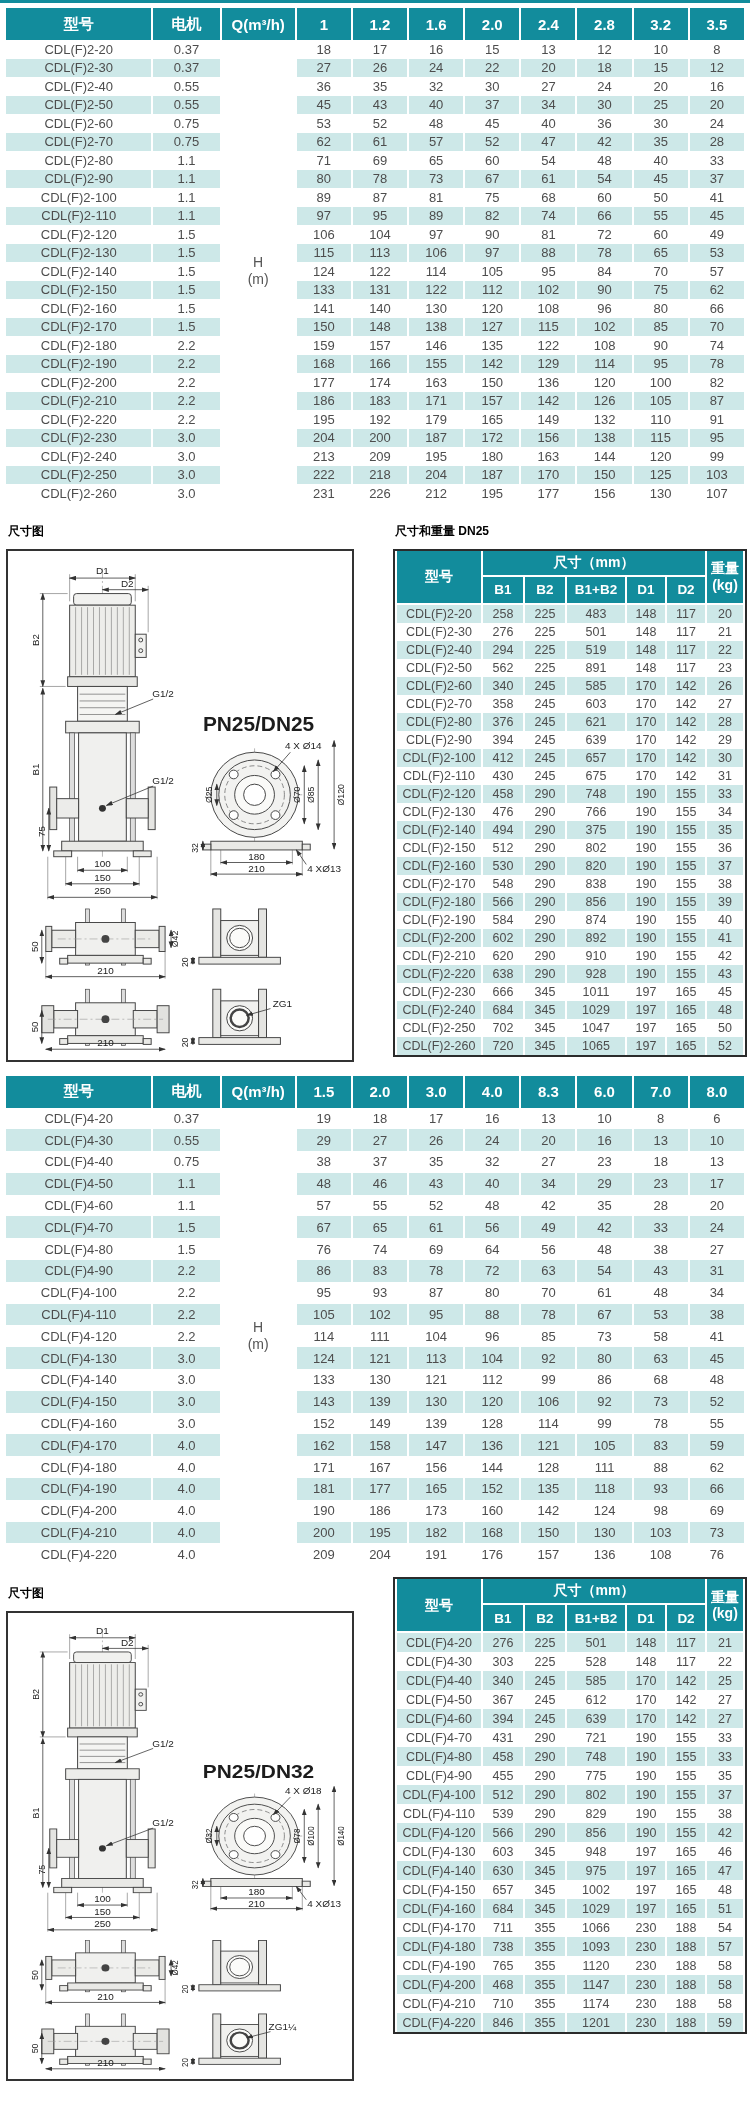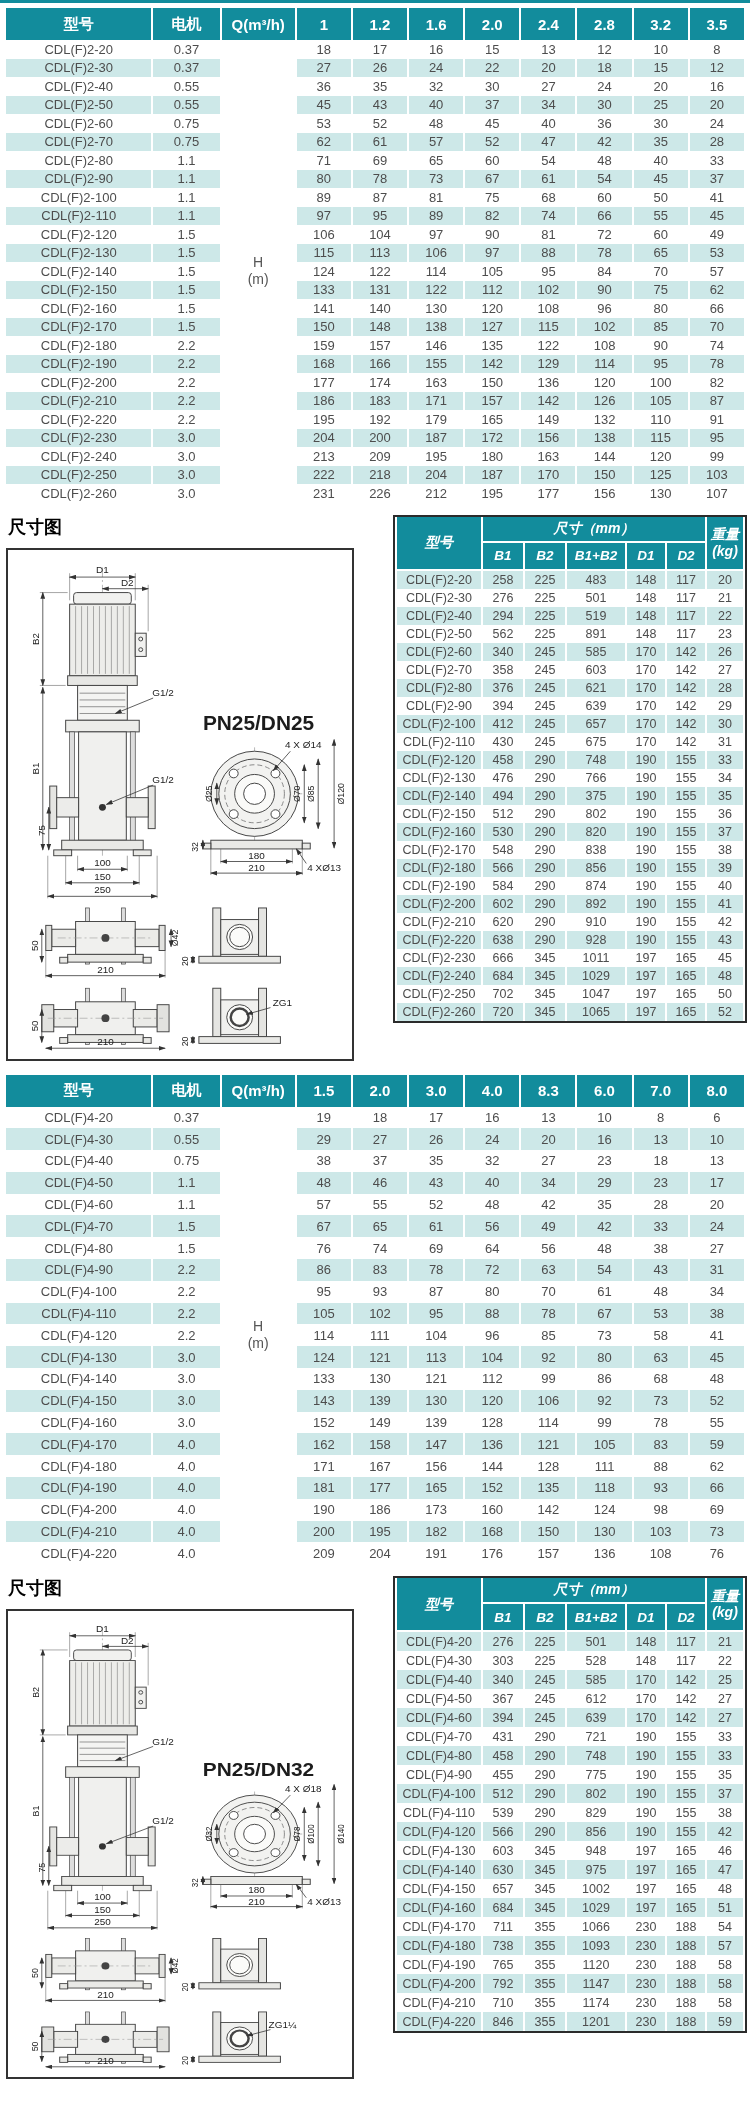--- a/index.html
+++ b/index.html
@@ -14,26 +14,26 @@
   .perf th{background:var(--teal);color:#fff;font-size:15px;font-weight:bold;height:32px;padding:0;text-align:center;}
   .perf td{font-size:13px;color:var(--body-text);text-align:center;padding:0;overflow:hidden;white-space:nowrap;}
   .perf1 td{height:18.5px;}
   .perf2 td{height:21.8px;}
   .perf tbody tr:nth-child(even) td{background:var(--stripe);}
   .perf td.hcell{background:#fff !important;font-size:14px;color:#555;line-height:1.25;}
   .col-model{width:145px;} .col-motor{width:66px;} .col-h{width:73px;} .col-val{width:54px;}
   
   .section{display:flex;justify-content:space-between;padding:0 5px 0 6px;margin-top:12px;}
   .left-col{width:348px;} .right-col{width:352px;}
-  .sec-title{font-size:18px;font-weight:bold;color:#000;margin:0 0 9px 2px;}
+  .sec-title{font-size:12px;font-weight:bold;color:#000;margin:8px 0 9px 2px;}
   .diagram-box{border:2px solid #333;background:#fff;width:344px;overflow:hidden;}
   
   .dim-wrap{border:2px solid var(--border-dark);display:inline-block;background:#fff;}
   .dimt{width:348px;}
-  .dimt th{background:var(--teal);color:#fff;font-weight:bold;padding:0;text-align:center;border-bottom:2px solid #fff;font-style:italic;}
+  .dimt th{background:var(--teal);color:#fff;font-weight:bold;padding:0;text-align:center;border-bottom:2px solid #fff;}
   .dimt .th-size{height:24px;font-size:14px;}
   .dimt .th-sub{height:26px;font-size:13.5px;}
   .dimt .th-span2{font-size:14px;line-height:1.15;}
   .dimt td{font-size:12.5px;color:var(--body-text);text-align:center;padding:0;overflow:hidden;white-space:nowrap;}
   .dimt1 td{height:18px;}
   .dimt2 td{height:19px;}
   .dimt tbody tr:nth-child(odd) td{background:var(--stripe);}
   .dc-model{width:84px;} .dc-b{width:40px;} .dc-bb{width:58px;} .dc-d{width:38px;} .dc-w{width:36px;}
   svg text{font-family:"Liberation Sans",sans-serif;}
 </style>
@@ -544,20 +544,21 @@
           <text x="181" y="425" font-size="9" transform="rotate(-90 181 425)">20</text>
           <text x="30" y="492" transform="rotate(-90 30 492)">50</text>
           <text x="98" y="512">210</text>
           <text x="276" y="471" font-size="10">ZG1</text>
           <text x="181" y="508" font-size="9" transform="rotate(-90 181 508)">20</text>
         </g>
       </svg>
     </div>
   </div>
   <div class="right-col">
+    <div class="sec-title">尺寸和重量 DN25</div>
     <div class="dim-wrap">
       <table class="dimt dimt1">
         <colgroup>
             <col class="dc-model">
             <col class="dc-b">
             <col class="dc-b">
             <col class="dc-bb">
             <col class="dc-d">
             <col class="dc-d">
             <col class="dc-w">
@@ -1458,21 +1459,21 @@
               <td class="c-model">CDL(F)4-190</td>
               <td>765</td>
               <td>355</td>
               <td>1120</td>
               <td>230</td>
               <td>188</td>
               <td>58</td>
             </tr>
             <tr>
               <td class="c-model">CDL(F)4-200</td>
-              <td>792</td>
+              <td>468</td>
               <td>355</td>
               <td>1147</td>
               <td>230</td>
               <td>188</td>
               <td>58</td>
             </tr>
             <tr>
               <td class="c-model">CDL(F)4-210</td>
               <td>710</td>
               <td>355</td>

